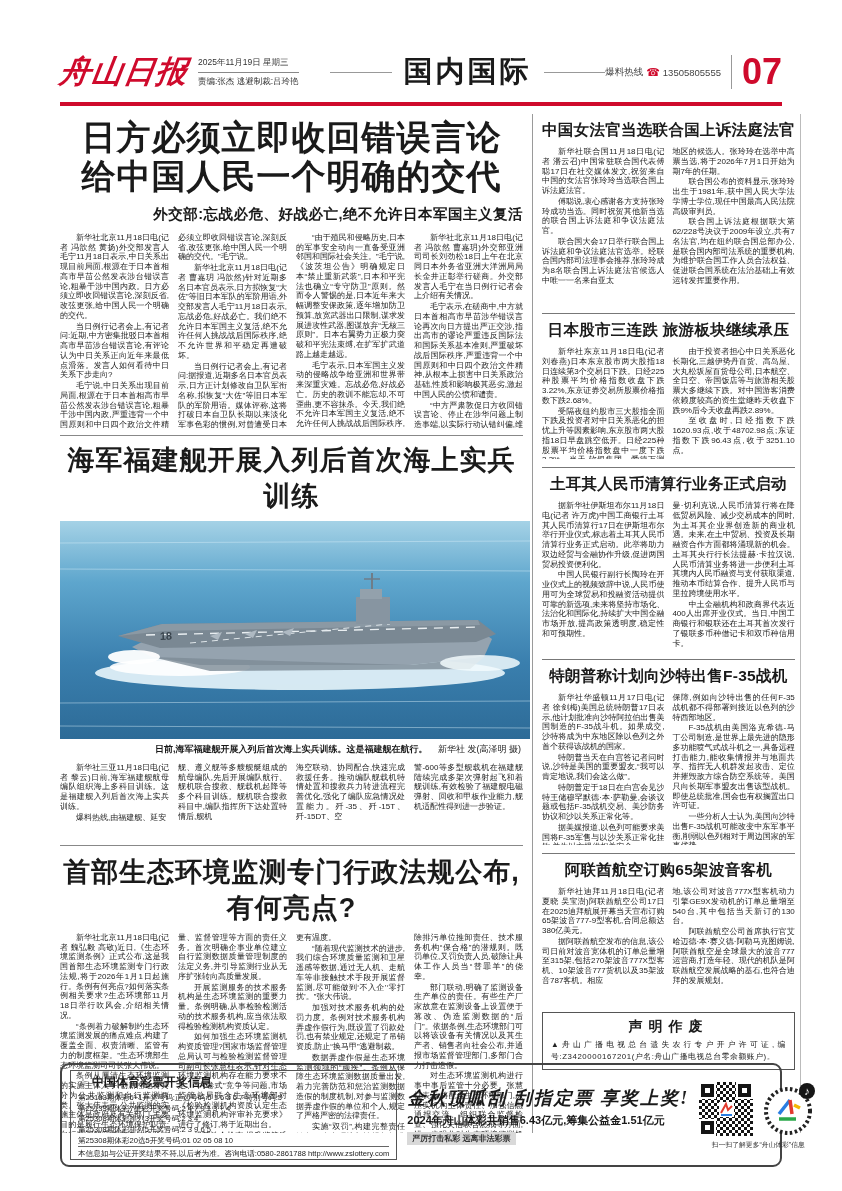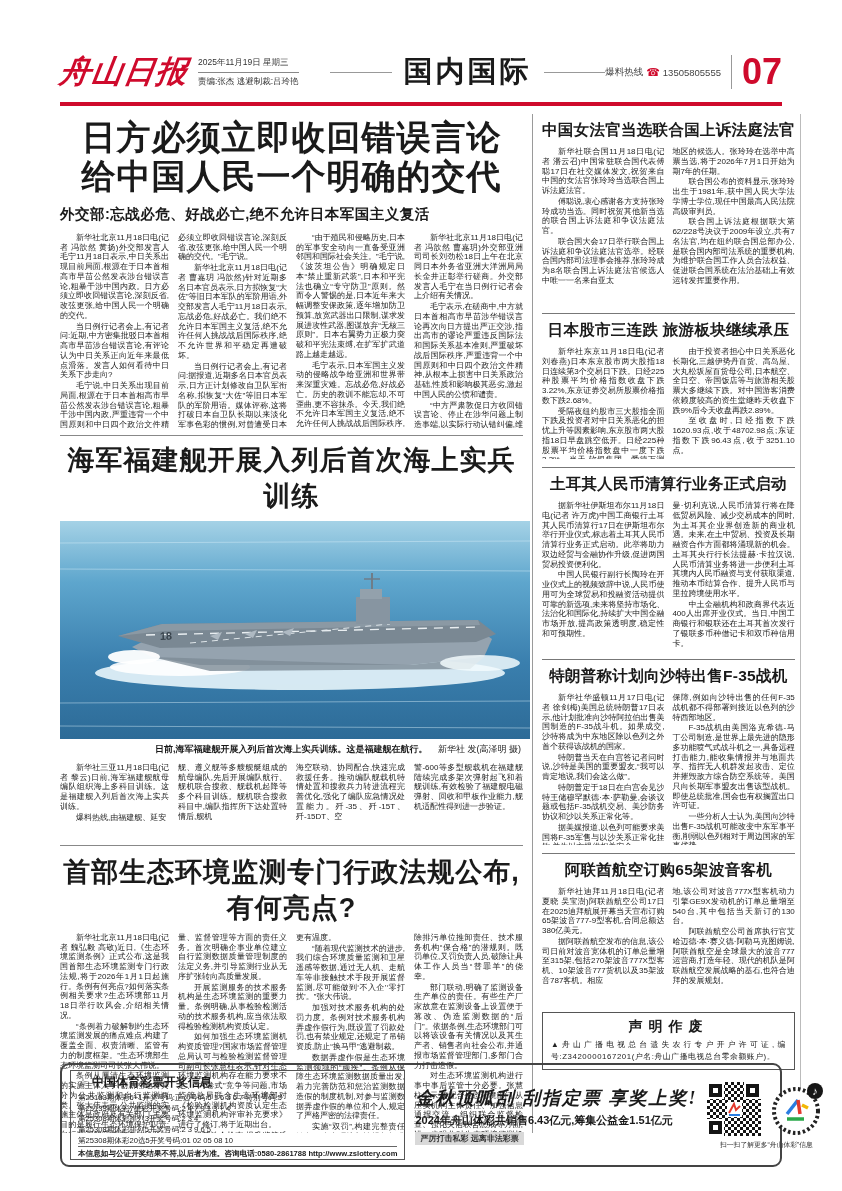--- a/index.html
+++ b/index.html
@@ -40,21 +40,21 @@
   
   .body-cols { display:flex; gap:9px; text-align:justify; font-size:8px; line-height:1.22; color:#222; overflow:hidden; }
   .body-cols .col { flex:1; overflow:hidden; }
   .body-cols p { text-indent:2em; margin:0 0 1px 0; }
   .body-cols .cont > p:first-child { text-indent:0; }
 
   
   .lead { padding:4px 0 6px 0; border-bottom:1px solid #888; }
   .lead-hl { text-align:center; font-size:34px; font-weight:900; line-height:1.16; letter-spacing:1px; }
   .hl-line { display:block; }
-  .lead-sub { text-align:left; font-size:14.5px; font-weight:700; margin:8px 0 9px 0; letter-spacing:.5px; }
+  .lead-sub { text-align:right; font-size:14.5px; font-weight:700; margin:8px 0 9px 0; letter-spacing:.5px; }
 
   
   .navy { padding:6px 0 8px 0; border-bottom:1px solid #888; }
   .navy-hl, .env-hl { text-align:center; font-size:27px; font-weight:900; letter-spacing:1px; margin-bottom:7px; }
   .photo-frame { width:470px; height:218px; overflow:hidden; }
   .photo-frame svg { display:block; }
   .photo-caption { font-size:9px; text-align:right; margin:4px 2px 7px 0; }
   .cap-main { font-weight:700; }
   .cap-credit { font-weight:400; margin-left:8px; }
 
@@ -73,21 +73,21 @@
 
   
   .ad-box {
     position:absolute; left:60px; right:60px; top:1063px; height:104px;
     border:2px solid #444; border-radius:9px; display:flex; align-items:stretch; padding:5px 8px; gap:10px;
   }
   .lot-box { width:378px; border:1px solid #555; padding:3px 7px 0 7px; display:flex; flex-direction:column; }
   .lot-title { font-size:12px; font-weight:900; display:flex; align-items:center; gap:4px; margin-bottom:2px; }
   .star-icon { color:#555; font-size:11px; }
   .lot-lines p { font-size:7.6px; line-height:1.4; margin:0; color:#222; }
-  .lot-note { margin-top:auto; border-top:1px solid #666; font-size:7.6px; padding:2px 0 2px 0; font-weight:700; white-space:nowrap; }
+  .lot-note { margin-top:auto; border-top:1px solid #666; font-size:7.6px; padding:2px 0 2px 0; font-weight:400; white-space:nowrap; }
   .ad-mid { flex:1; display:flex; flex-direction:column; justify-content:center; }
   .slogan1 { font-family:"Liberation Serif",serif; font-style:italic; font-weight:900; font-size:18px; letter-spacing:2px; white-space:nowrap; }
   .slogan2 { font-size:15px; font-weight:700; margin-top:2px; white-space:nowrap; }
   .slogan3 { font-size:11px; font-weight:700; margin-top:3px; white-space:nowrap; }
   .warn-chip { margin-top:4px; align-self:flex-start; background:#d9d9d9; color:#333; font-size:8px; font-weight:700; padding:1px 5px; }
   .ad-qr { width:140px; display:flex; flex-direction:column; align-items:center; justify-content:center; gap:3px; }
   .qr-row { display:flex; gap:8px; align-items:center; }
   .qr-cap { font-size:6.8px; color:#333; white-space:nowrap; }
 </style>
 </head>

